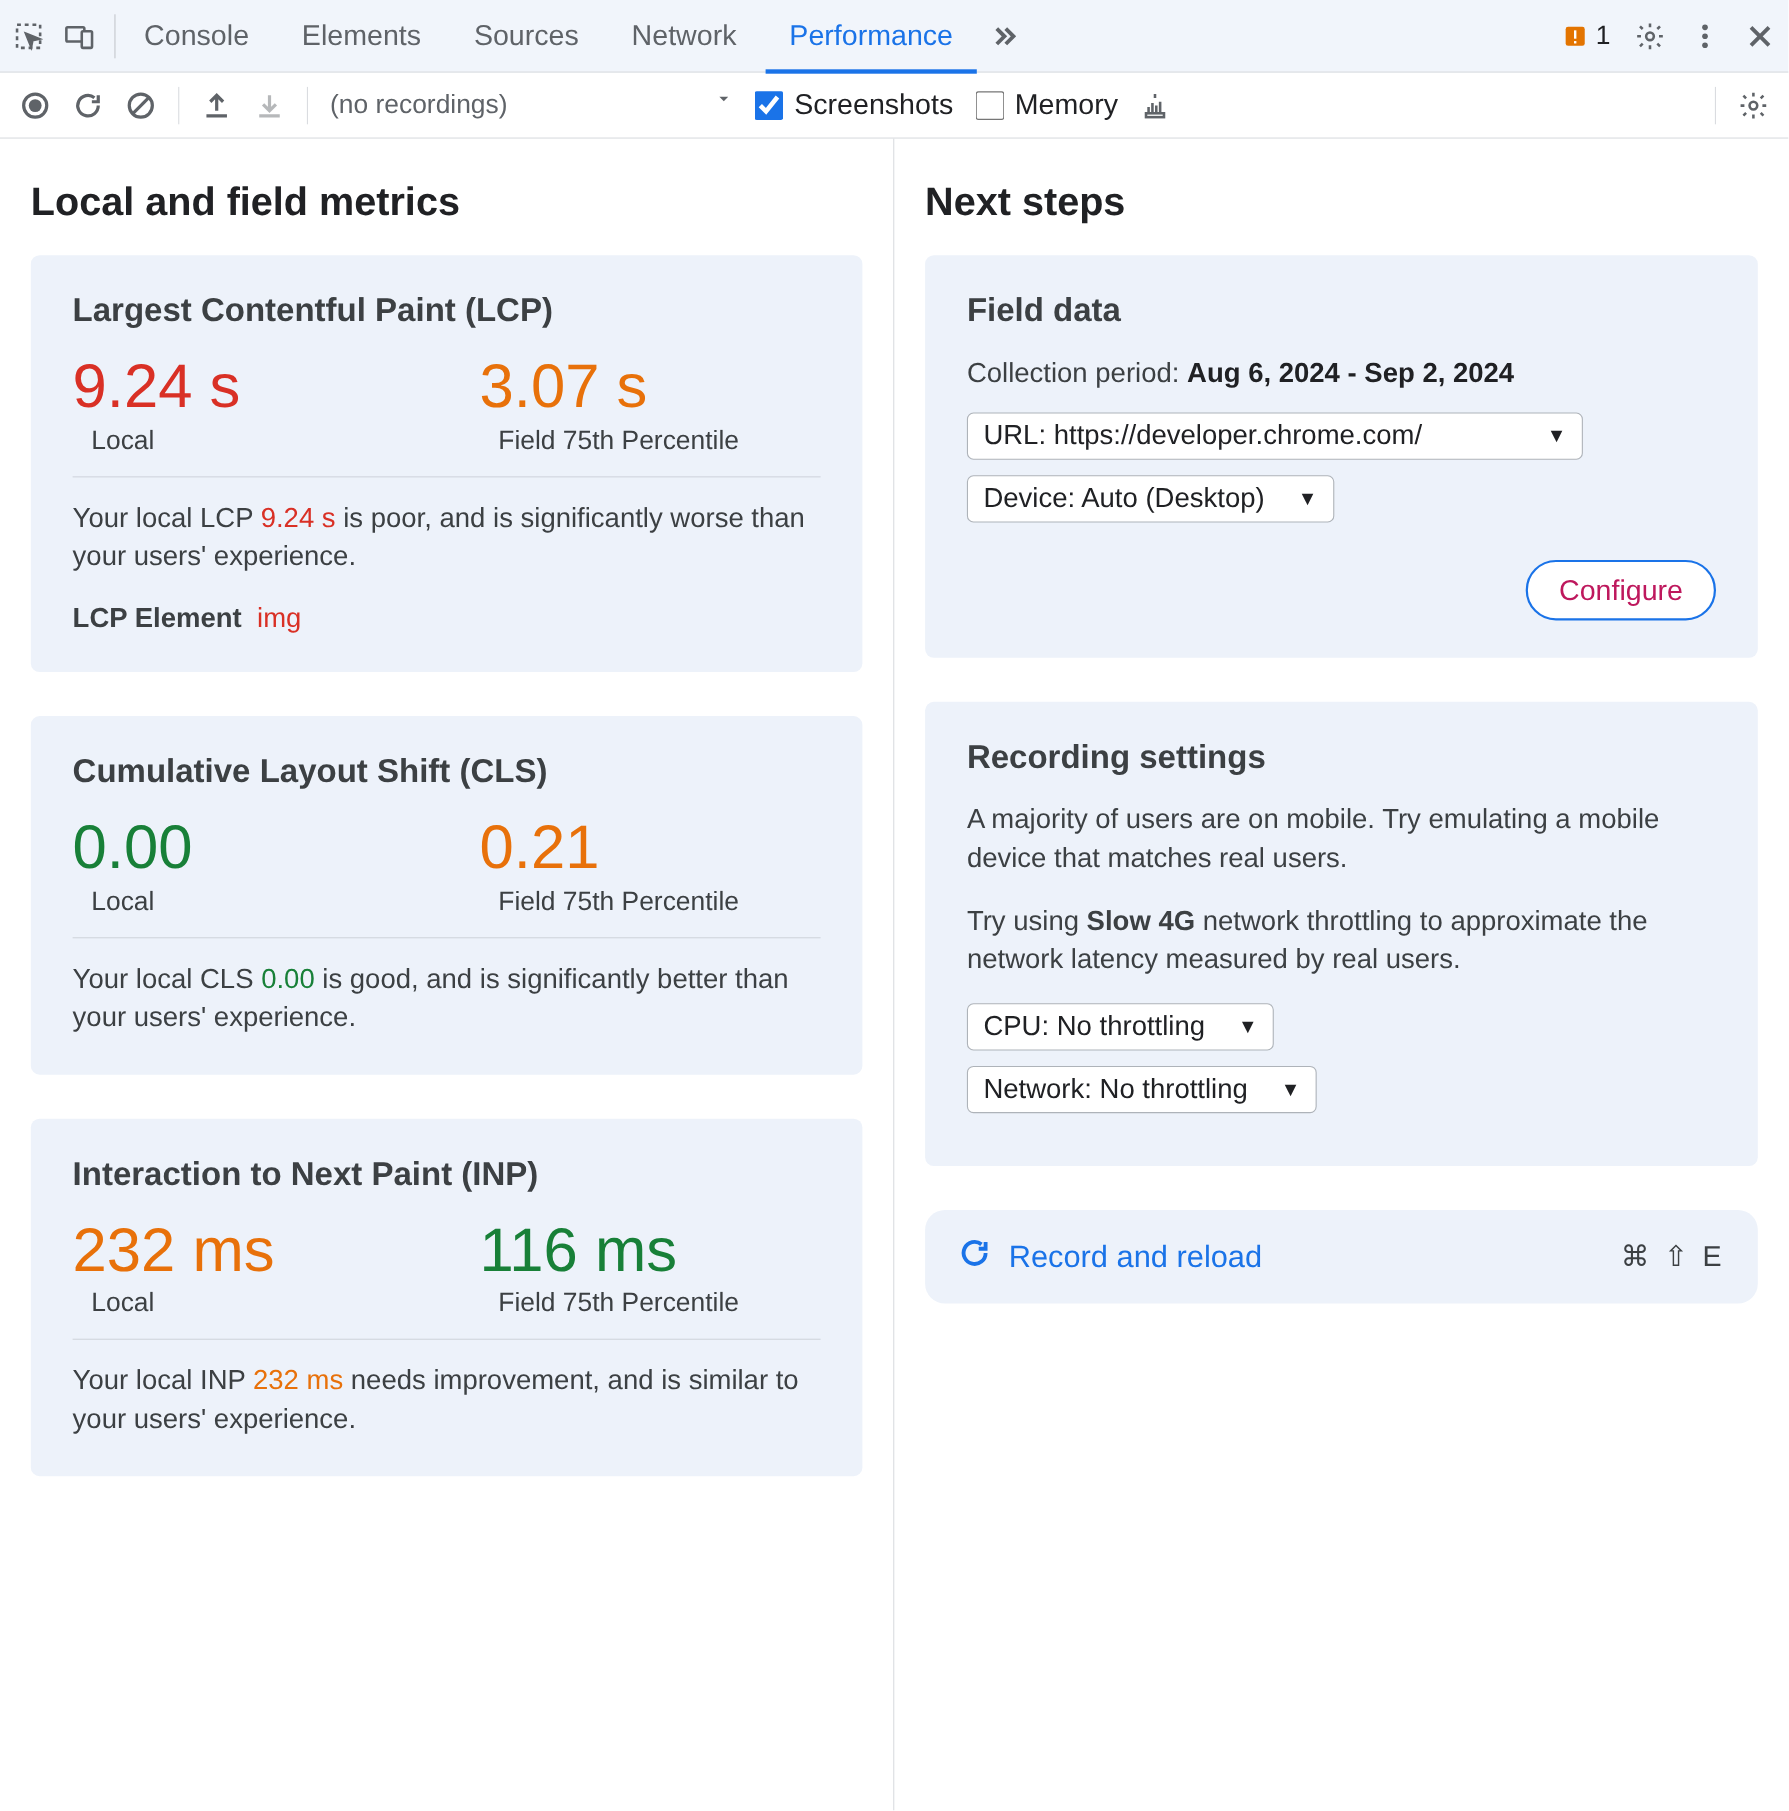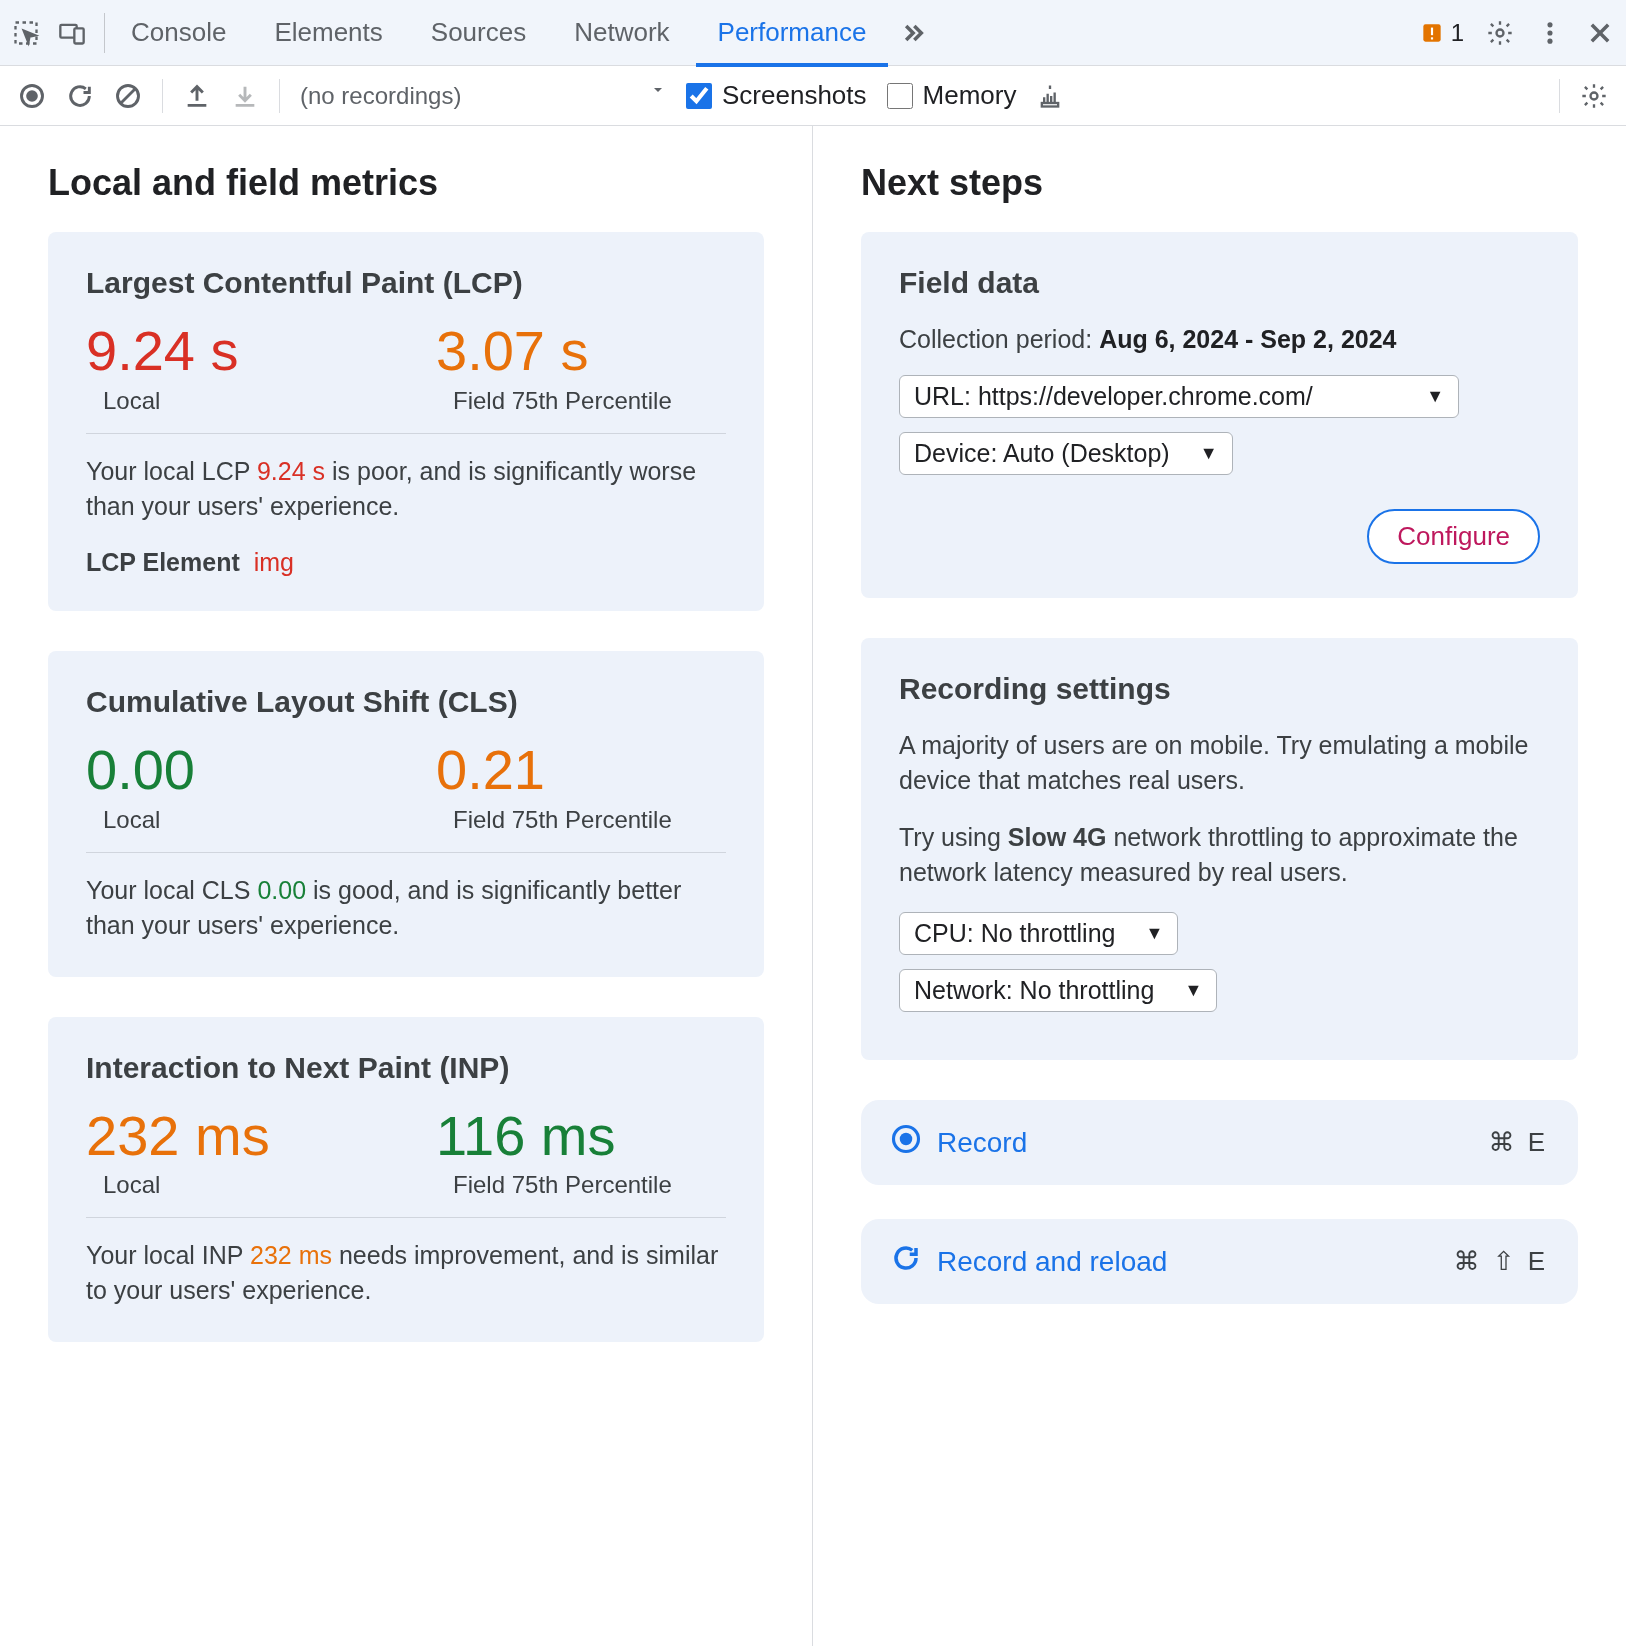--- a/index.html
+++ b/index.html
@@ -93,21 +93,21 @@
     accent-color:#1a73e8;
   }
   .toolbar .spacer { flex:1; }
 
   
   .main {
     display: flex;
     height: calc(1646px - 66px - 60px);
   }
   .col {
-    padding: 36px 48px;
+    padding: 36px 28px;
     overflow-y: auto;
   }
   .col-left {
     width: 50%;
     border-right: 1px solid #dadce0;
   }
   .col-right { width: 50%; }
 
   h1.section-title {
     font-size: 36px;
@@ -471,32 +471,20 @@
         </div>
       </div>
       <div>
         <div class="select">
           <span>Network: No throttling</span>
           <span class="arrow">▼</span>
         </div>
       </div>
     </div>
 
-    <div class="action-card">
-      <div class="action-left">
-        <span>
-          <svg viewBox="0 0 24 24">
-              <circle cx="12" cy="12" r="10" fill="none" stroke="#1a73e8" stroke-width="2.5"></circle>
-              <circle cx="12" cy="12" r="5" fill="#1a73e8"></circle>
-            </svg>
-        </span>
-        <span>Record</span>
-      </div>
-      <span class="shortcut">⌘ E</span>
-    </div>
 
     <div class="action-card">
       <div class="action-left">
         <span>
           <svg viewBox="0 0 24 24" fill="none" stroke="#1a73e8" stroke-width="2.8">
               <path d="M20 12a8 8 0 1 1-3-6.2"></path>
               <path d="M20 4v5h-5"></path>
             </svg>
         </span>
         <span>Record and reload</span>

